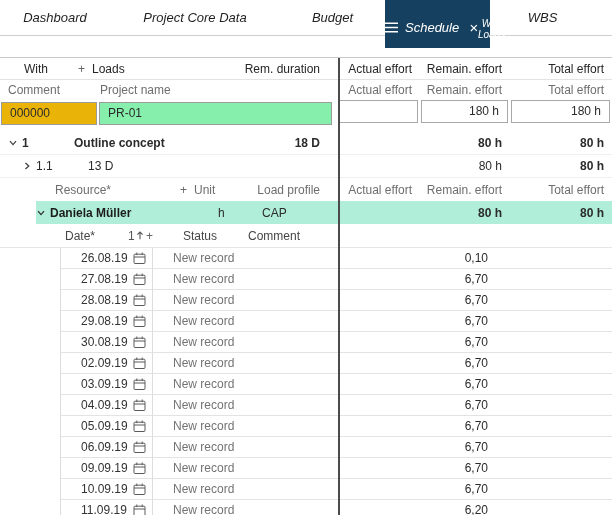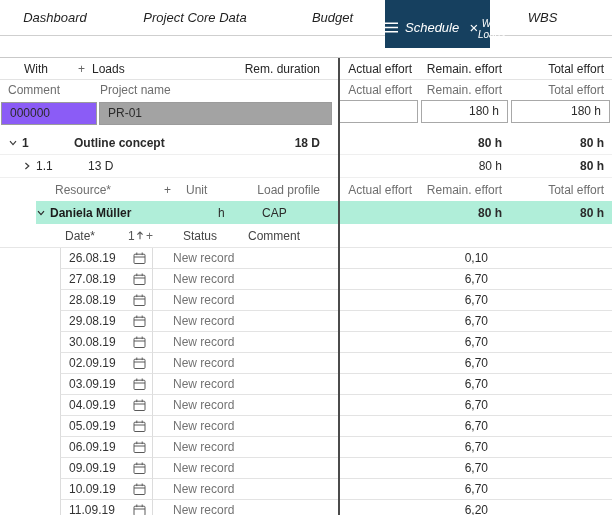--- a/index.html
+++ b/index.html
@@ -40,40 +40,40 @@
   .plus-btn{width:14px;color:#666;cursor:pointer;}
   .h-name{flex:1;}
   .h-dur{text-align:right;padding-right:18px;}
   
   .hdr2{height:20px;color:#6e6e6e;}
   .hdr2 .left{padding-left:8px;}
   .h-project{width:92px;}
   .h-pname{flex:1;}
   
   .prow{height:26px;}
-  .cell{box-sizing:border-box;height:23px;line-height:21px;border:1px solid #9b9b9b;background:#8b5cf6;}
+  .cell{box-sizing:border-box;height:23px;line-height:21px;border:1px solid #9b9b9b;background:#eab308;}
   .cell-id{width:96px;padding-left:8px;margin-left:1px;}
   .cell-name{margin-left:2px;width:233px;height:23px;box-sizing:border-box;border:1px solid #9b9b9b;
-    padding:0 0 0 8px;font:inherit;color:inherit;background:#a3a3a3;}
+    padding:0 0 0 8px;font:inherit;color:inherit;background:#86efac;}
   .prow .right .cellr{box-sizing:border-box;height:23px;line-height:21px;border:1px solid #a8a8a8;
     text-align:right;padding-right:8px;margin:0 2px 9px 1px;}
   .spacer{height:6px;}
   
   .trow{height:22px;border-bottom:1px solid #efefef;}
   .trow .id{width:52px;}
   .trow .tname{flex:1;}
   .trow .dur{text-align:right;padding-right:18px;}
   .t1 .left{padding-left:8px;}
   .t1 .id,.t1 .tname,.t1 .dur,.t1 .rcell{font-weight:bold;}
   .t2 .left{padding-left:22px;}
   .t2 .total{font-weight:bold;}
   .chev{width:14px;display:flex;align-items:center;cursor:pointer;}
   
   .rhdr{height:23px;color:#6e6e6e;}
-  .rhdr .left{padding-left:55px;gap:8px;}
+  .rhdr .left{padding-left:55px;}
   .h-resource{flex:1;}
   .h-unit{width:40px;}
   .h-load{width:86px;text-align:right;padding-right:18px;}
   
   .rrow{height:23px;}
   .rrow .indent{width:36px;background:#fff;}
   .rrow .body{width:302px;display:flex;align-items:center;background:#b0eed9;height:100%;box-sizing:border-box;}
   .rrow .rname{width:168px;font-weight:bold;color:#1c1c1c;}
   .rrow .runit{width:40px;}
   .rrow .rload{width:80px;padding-left:4px;box-sizing:border-box;}
@@ -83,21 +83,21 @@
   .dhdr .left{padding-left:65px;}
   .h-date{width:63px;}
   .h-sort{width:18px;display:flex;align-items:center;gap:1px;color:#555;cursor:pointer;}
   .h-status{margin-left:23px;width:65px;}
   .h-comment{flex:1;}
   
   .drow{height:21px;display:flex;}
   .drow .pad{width:60px;}
   .drow .datecell{width:93px;box-sizing:border-box;border-left:1px solid #dcdcdc;border-right:1px solid #dcdcdc;
     border-bottom:1px solid #e3e3e3;display:flex;align-items:center;justify-content:space-between;
-    padding:0 6px 0 8px;color:#333;}
+    padding:0 6px 0 20px;color:#333;}
   .drow .rest{width:185px;box-sizing:border-box;border-bottom:1px solid #e3e3e3;display:flex;align-items:center;padding-left:20px;color:#737373;}
   .drow .right{border-bottom:1px solid #e3e3e3;height:100%;}
   .drow .load{padding-right:22px;}
   .calicon{display:flex;align-items:center;cursor:pointer;}
 </style>
 </head>
 <body>
 
 <div class="tabbar">
   <div class="tab-underline"></div>

